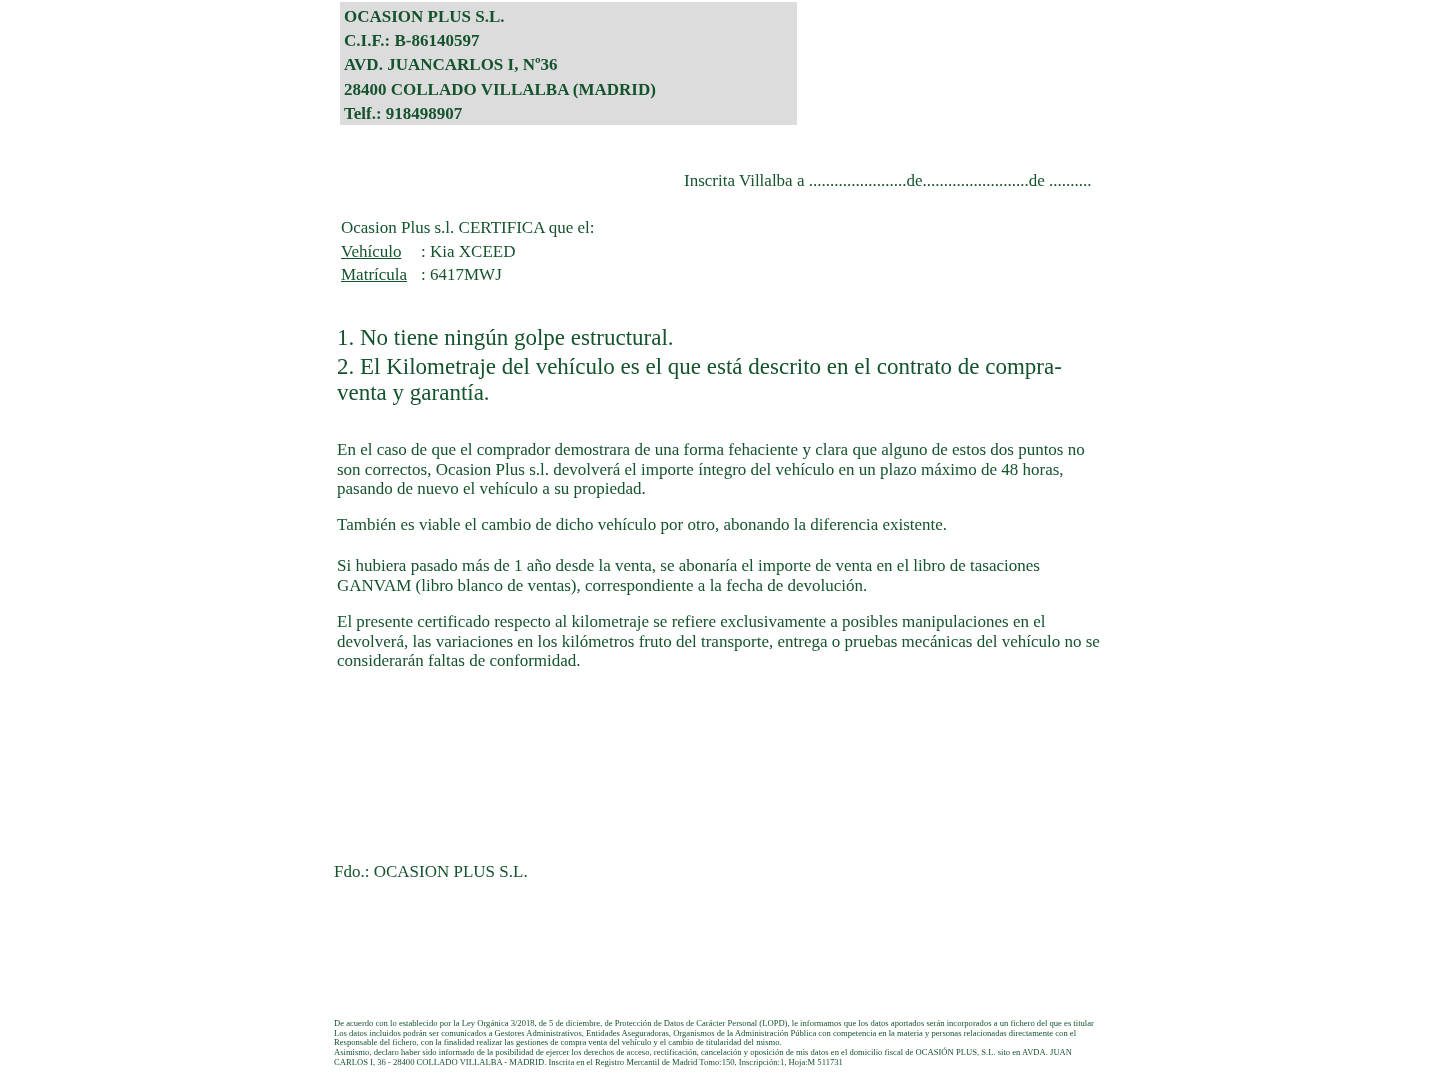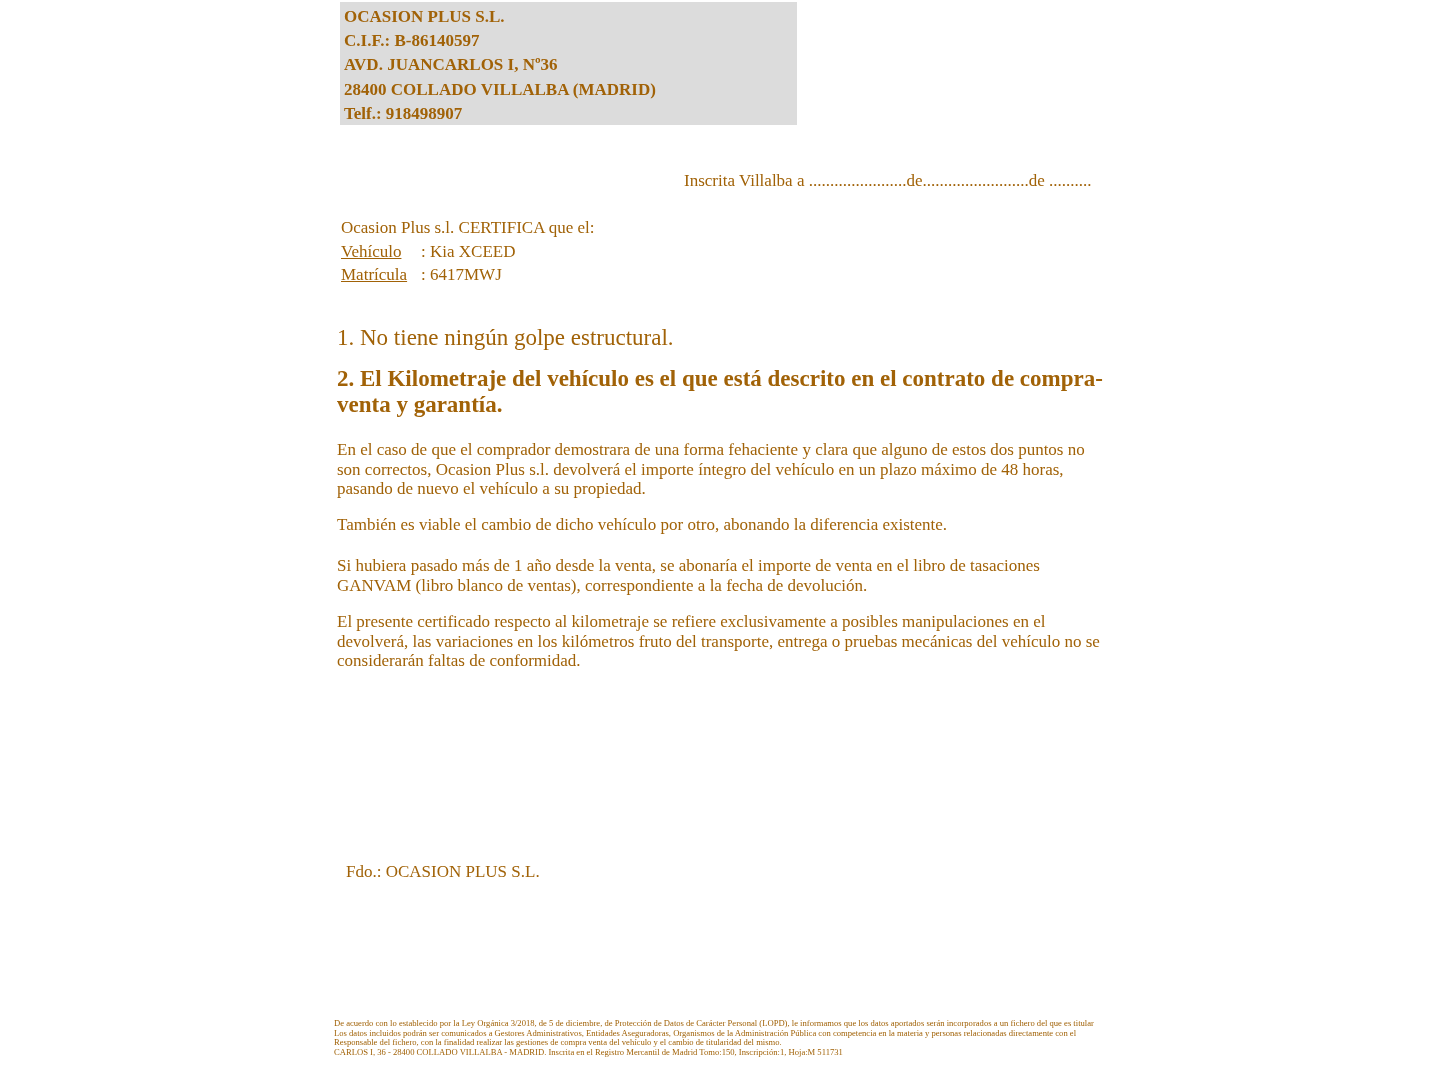--- a/index.html
+++ b/index.html
@@ -6,21 +6,21 @@
     margin: 0;
     padding: 0;
     background: #ffffff;
   }
   .page {
     position: relative;
     width: 1440px;
     height: 1080px;
     background: #ffffff;
     font-family: "Liberation Serif", "DejaVu Serif", serif;
-    color: #a16207;
+    color: #14532d;
     overflow: hidden;
   }
   .header-box {
     position: absolute;
     left: 340px;
     top: 2px;
     width: 457px;
     height: 123px;
     background: #dcdcdc;
     padding: 3px 0 0 4px;
@@ -52,35 +52,35 @@
     width: 80px;
   }
   .field-label-inner { text-decoration: underline; }
   .points {
     position: absolute;
     left: 337px;
     width: 770px;
     font-size: 23px;
   }
   .point-1 { top: 325px; }
-  .point-2 { top: 366px; font-weight: bold; }
+  .point-2 { top: 354px; }
   .para {
     position: absolute;
     left: 337px;
     width: 766px;
     font-size: 17px;
     line-height: 19.6px;
   }
   .para-1 { top: 440px; }
   .para-2 { top: 515px; }
   .para-3 { top: 556px; }
   .para-4 { top: 612px; }
   .signature {
     position: absolute;
-    left: 346px;
+    left: 334px;
     top: 862px;
     font-size: 17px;
   }
   .legal-footer {
     position: absolute;
     left: 334px;
     top: 1019px;
     width: 770px;
     font-size: 8.6px;
     line-height: 9.7px;
@@ -119,16 +119,17 @@
   <div class="para para-2">También es viable el cambio de dicho vehículo por otro, abonando la diferencia existente.</div>
   <div class="para para-3">Si hubiera pasado más de 1 año desde la venta, se abonaría el importe de venta en el libro de tasaciones GANVAM (libro blanco de ventas), correspondiente a la fecha de devolución.</div>
   <div class="para para-4">El presente certificado respecto al kilometraje se refiere exclusivamente a posibles manipulaciones en el devolverá, las variaciones en los kilómetros fruto del transporte, entrega o pruebas mecánicas del vehículo no se considerarán faltas de conformidad.</div>
 
   <div class="signature">Fdo.: OCASION PLUS S.L.</div>
 
   <div class="legal-footer">
     <div class="fline">De acuerdo con lo establecido por la Ley Orgánica 3/2018, de 5 de diciembre, de Protección de Datos de Carácter Personal (LOPD), le informamos que los datos aportados serán incorporados a un fichero del que es titular</div>
     <div class="fline">Los datos incluidos podrán ser comunicados a Gestores Administrativos, Entidades Aseguradoras, Organismos de la Administración Pública con competencia en la materia y personas relacionadas directamente con el</div>
     <div class="fline">Responsable del fichero, con la finalidad realizar las gestiones de compra venta del vehículo y el cambio de titularidad del mismo.</div>
+    <div class="fline">Asimismo, declaro haber sido informado de la posibilidad de ejercer los derechos de acceso, rectificación, cancelación y oposición de mis datos en el domicilio fiscal de OCASIÓN PLUS, S.L. sito en AVDA. JUAN</div>
     <div class="fline">CARLOS I, 36 - 28400 COLLADO VILLALBA - MADRID. Inscrita en el Registro Mercantil de Madrid Tomo:150, Inscripción:1, Hoja:M 511731</div>
   </div>
 
 </div>
 
 </body></html>

